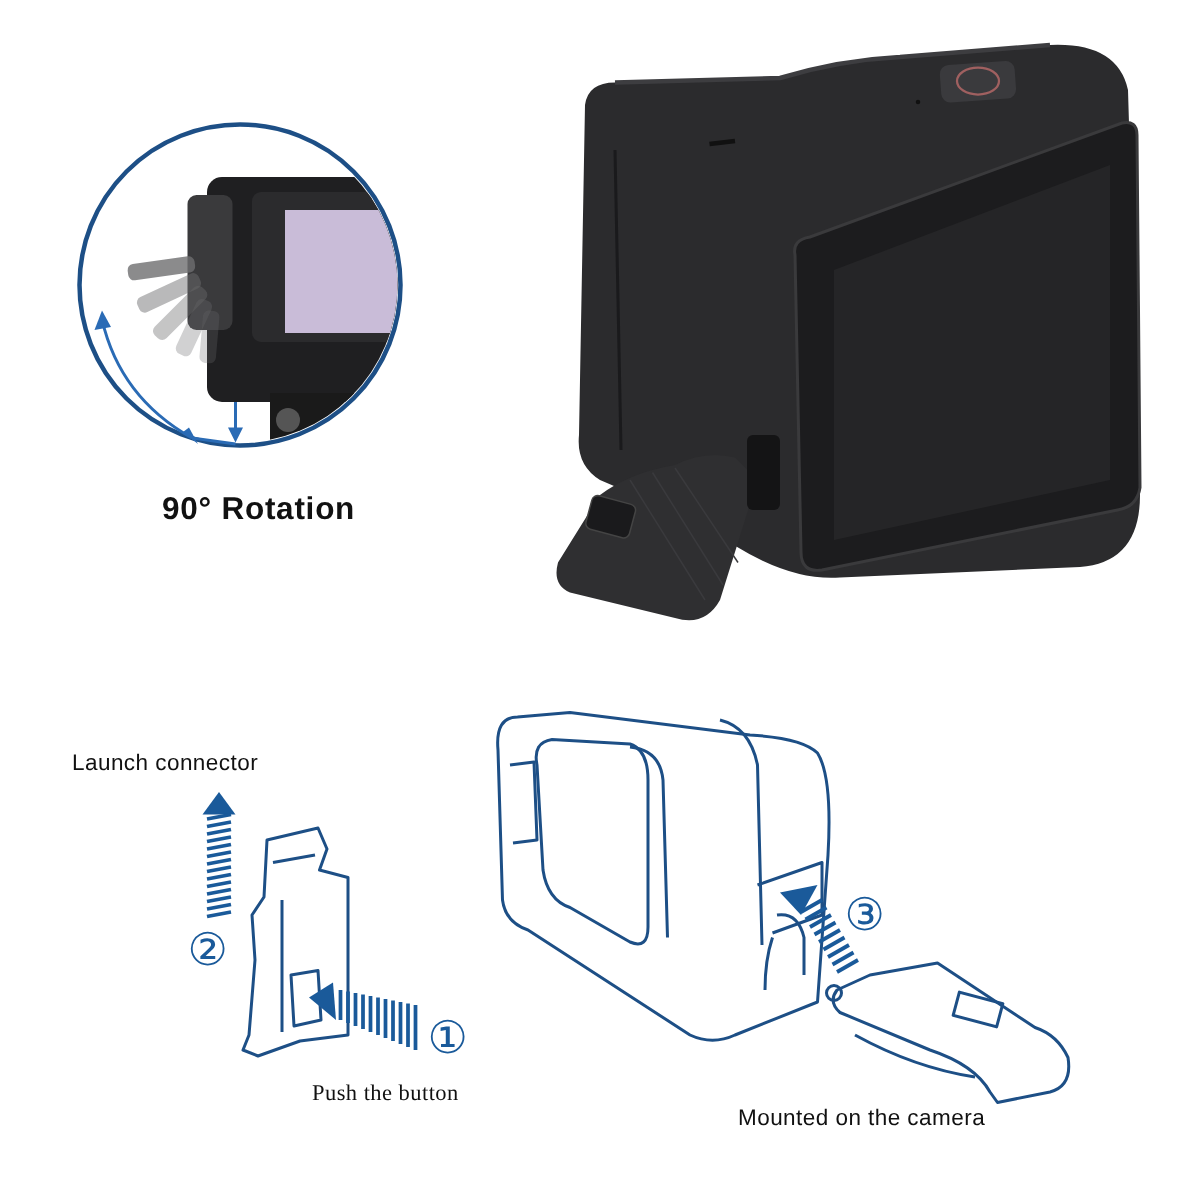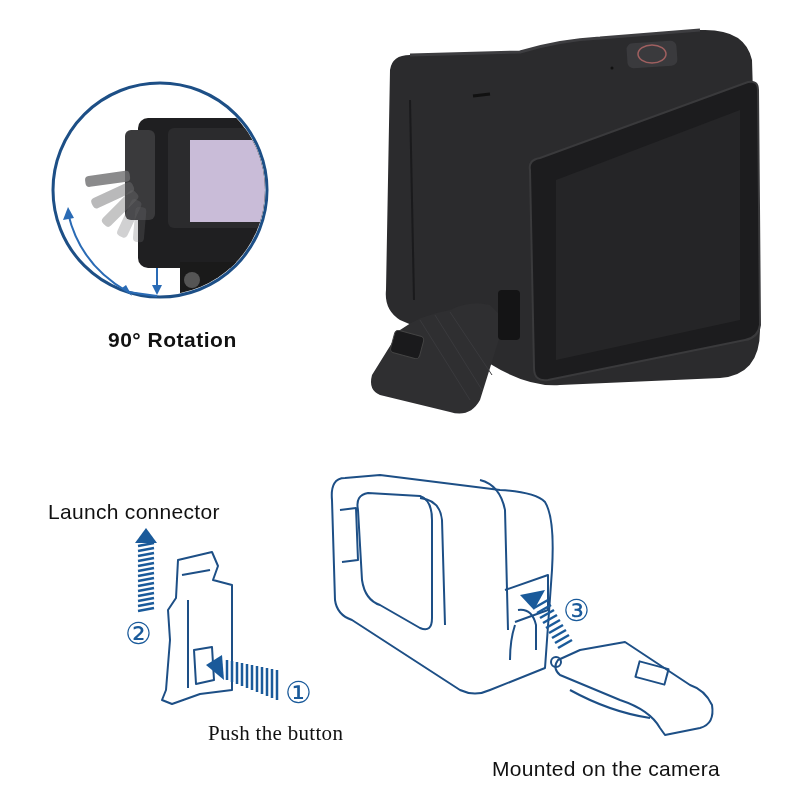--- a/index.html
+++ b/index.html
@@ -1,19 +1,19 @@
 <!DOCTYPE html>
 <html><head>
 <meta charset="utf-8">
 <style>
   html, body { margin: 0; padding: 0; background: #ffffff; }
   body { width: 800px; height: 800px; position: relative; overflow: hidden; font-family: "Liberation Sans", sans-serif; }
   .abs { position: absolute; }
   .label-bold { font-weight: bold; font-size: 21px; color: #111; letter-spacing: 0.5px; }
-  .label { font-size: 21px; color: #111; letter-spacing: 0.3px; }
+  .label { font-size: 15px; color: #111; letter-spacing: 0.3px; }
   svg { position: absolute; left: 0; top: 0; }
 </style>
 </head>
 <body>
 
 <svg width="800" height="800">
 
   <g>
     <circle cx="160" cy="190" r="107" fill="#ffffff" stroke="#1d4f86" stroke-width="3"></circle>
     <clipPath id="cc">
@@ -148,17 +148,17 @@
     <path d="M 558 660 Q 552 668 560 675 L 620 700 Q 650 710 660 728 L 665 735 L 700 728 Q 715 724 712 705 Q 705 690 690 685 L 625 642 L 580 650 Z"></path>
     <rect x="637" y="665" width="30" height="16" transform="rotate(15 652 673)"></rect>
     <circle cx="556" cy="662" r="5"></circle>
     <path d="M 570 690 Q 610 712 650 718"></path>
   </g>
 </svg>
 
 <div class="abs label-bold" style="left:108px; top:328px;">90° Rotation</div>
 <div class="abs label" style="left:48px; top:500px;">Launch connector</div>
 <div class="abs label" style="left:208px; top:721px;font-family:Liberation Serif, serif;">Push the button</div>
-<div class="abs label" style="left:492px; top:737px;margin-top:20px;">Mounted on the camera</div>
+<div class="abs label" style="left:492px; top:737px;">Mounted on the camera</div>
 
 <div class="abs" style="left:125px; top:619px; font-size:30px; color:#1a5a9a; line-height:1;">②</div>
 <div class="abs" style="left:285px; top:678px; font-size:30px; color:#1a5a9a; line-height:1;">①</div>
 <div class="abs" style="left:563px; top:596px; font-size:30px; color:#1a5a9a; line-height:1;">③</div>
 
 </body></html>

